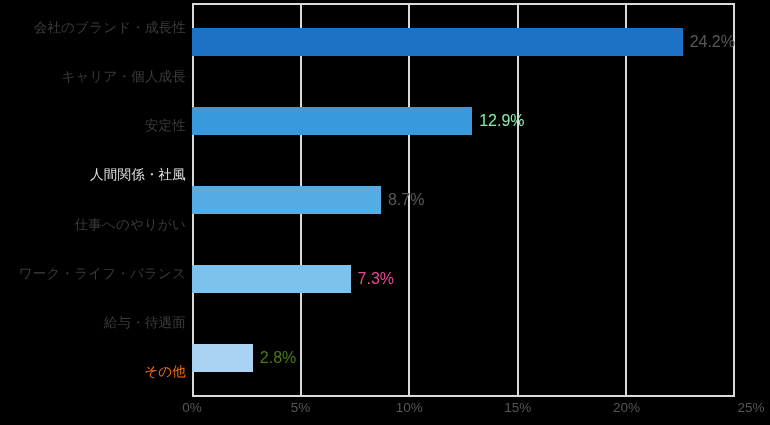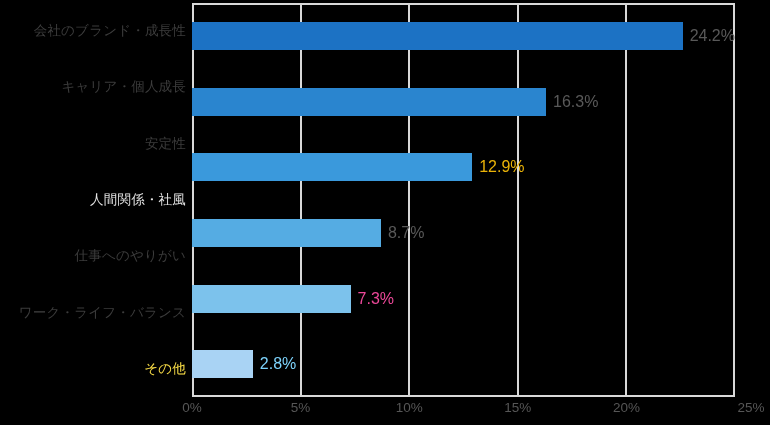--- a/index.html
+++ b/index.html
@@ -123,55 +123,52 @@
 
 <div id="chart-root">
 
   <div class="label-col">
     <div class="cat-label" style="color: rgb(60, 60, 60);">会社のブランド・成長性</div>
     <div class="cat-label" style="color: rgb(60, 60, 60); text-align: center;">キャリア・個人成長</div>
     <div class="cat-label" style="color: rgb(60, 60, 60);">安定性</div>
     <div class="cat-label" style="color: #e5e5e5;">人間関係・社風</div>
     <div class="cat-label" style="color: rgb(60, 60, 60);">仕事へのやりがい</div>
     <div class="cat-label" style="color: rgb(60, 60, 60);">ワーク・ライフ・バランス</div>
-    <div class="cat-label" style="color: #fde047;">その他</div>
+    <div class="cat-label" style="color: rgb(60, 60, 60);">給与・待遇面</div>
+    <div class="cat-label" style="color: #f97316;">その他</div>
   </div>
 
   <div class="plot">
     <div class="gridlines" id="gridlines">
         <div class="gridline" style="left: 20%; background: rgb(217, 217, 217);"></div>
         <div class="gridline" style="left: 40%; background: rgb(217, 217, 217);"></div>
         <div class="gridline" style="left: 60%; background: rgb(217, 217, 217);"></div>
         <div class="gridline" style="left: 80%; background: rgb(217, 217, 217);"></div>
       </div>
     <div class="plot-frame"></div>
     <div class="bars" id="bars">
       <div class="bar-row">
         <div class="bar" style="width: 96.8%; background: rgb(28, 114, 196);"></div>
         <div class="bar-value" style="color: rgb(89, 89, 89);">24.2%</div>
       </div>
       <div class="bar-row">
-        <div class="bar" style="width: 65.2%; background: rgb(42, 133, 207);"></div>
-        <div class="bar-value" style="color: rgb(89, 89, 89);">16.3%</div>
-      </div>
-      <div class="bar-row">
         <div class="bar" style="width: 51.6%; background: rgb(58, 153, 220);"></div>
-        <div class="bar-value" style="color: #eab308;">12.9%</div>
+        <div class="bar-value" style="color: #86efac;">12.9%</div>
       </div>
       <div class="bar-row">
         <div class="bar" style="width: 34.8%; background: rgb(85, 172, 227);"></div>
         <div class="bar-value" style="color: rgb(89, 89, 89);">8.7%</div>
       </div>
       <div class="bar-row">
         <div class="bar" style="width: 29.2%; background: rgb(124, 194, 236);"></div>
         <div class="bar-value" style="color: #ec4899;">7.3%</div>
       </div>
       <div class="bar-row">
         <div class="bar" style="width: 11.2%; background: rgb(169, 211, 244);"></div>
-        <div class="bar-value" style="color: #7dd3fc;">2.8%</div>
+        <div class="bar-value" style="color: #4d7c0f;">2.8%</div>
       </div>
     </div>
   </div>
 
   <div class="xaxis" id="xaxis">
       <div class="xtick" style="left: 0%; color: rgb(86, 86, 86);">0%</div>
       <div class="xtick" style="left: 20%; color: rgb(86, 86, 86);">5%</div>
       <div class="xtick" style="left: 40%; color: rgb(86, 86, 86);">10%</div>
       <div class="xtick" style="left: 60%; color: rgb(86, 86, 86);">15%</div>
       <div class="xtick" style="left: 80%; color: rgb(86, 86, 86);">20%</div>

